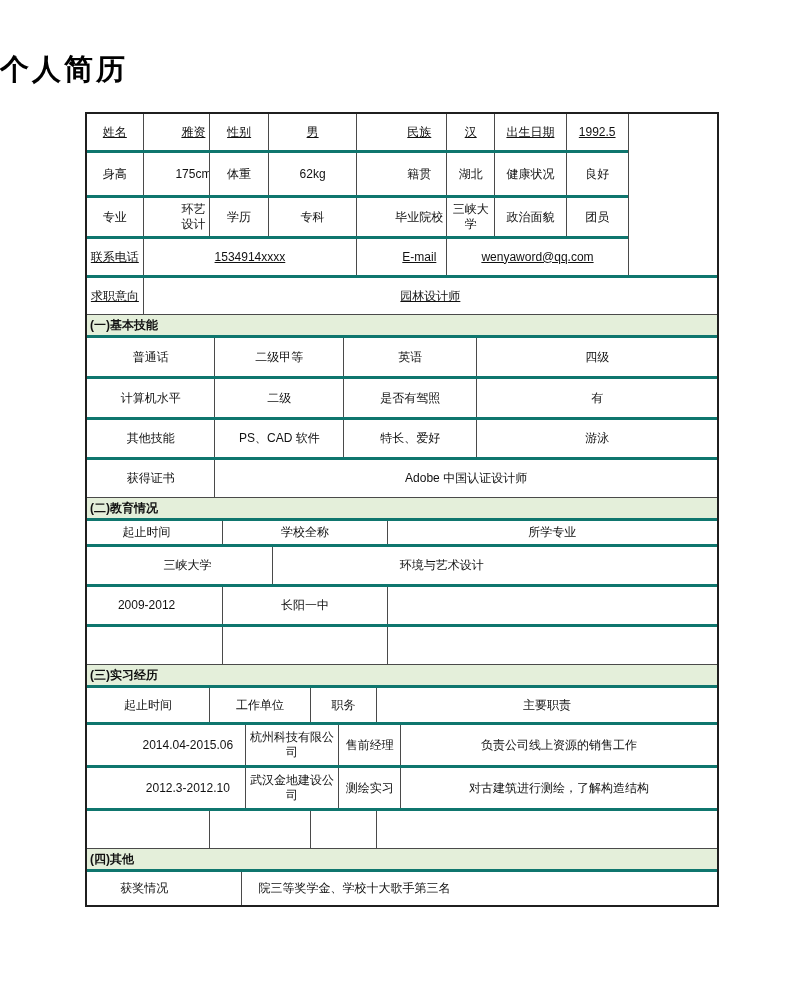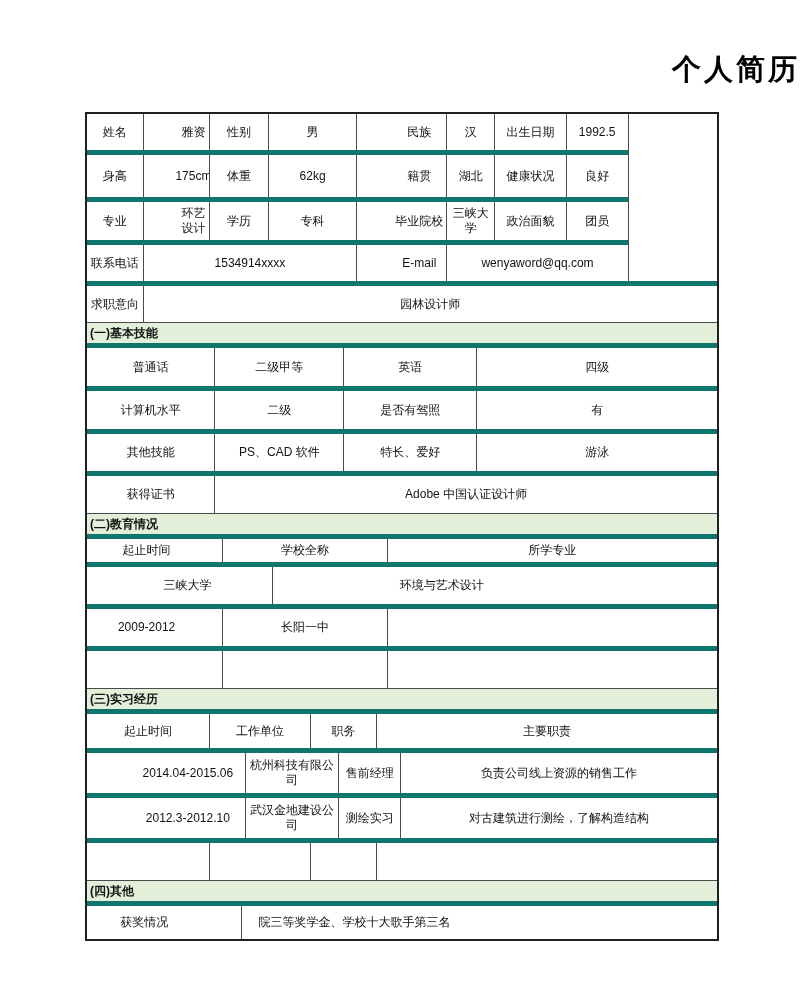--- a/index.html
+++ b/index.html
@@ -3,41 +3,41 @@
 <meta charset="utf-8">
 <style>
   html,body{margin:0;padding:0;background:#ffffff;}
   body{
     width:800px;height:988px;position:relative;
     font-family:"Liberation Sans","DejaVu Sans",sans-serif;
     color:#111;
   }
   .title{
     position:absolute;top:50px;left:0;width:800px;
-    text-align:right;font-family:"Liberation Serif","DejaVu Serif",serif;
+    text-align:left;font-family:"Liberation Serif","DejaVu Serif",serif;
     font-size:29px;font-weight:bold;letter-spacing:3px;color:#000;margin:0;
   }
   .sheet{
     position:absolute;top:112px;left:85px;width:634px;
     border:2px solid #1f1f1f;box-sizing:border-box;
     font-size:12px;
   }
-  .row{display:flex;border-top:5px solid #0f766e;align-items:stretch;}
+  .row{display:flex;border-top:3px solid #0f766e;align-items:stretch;}
   .row.first{border-top:none;}
   .cell{
     display:flex;align-items:center;justify-content:center;
     text-align:center;box-sizing:border-box;border-left:1px solid #4a4a4a;
     padding:1px 2px;line-height:1.25;overflow:hidden;
   }
   .cell:first-child{border-left:none;}
   .cell.left{justify-content:flex-start;text-align:left;padding-left:16px;}
   .top-block{display:flex;}
   .top-left{flex:1 1 auto;width:85.8%;}
   .photo-cell{width:14.2%;border-left:1px solid #4a4a4a;box-sizing:border-box;}
-  .h36{height:36px;} .h42{height:42px;} .h38{height:38px;} .h37{height:37px;}
+  .h36{height:36px;text-decoration:underline;} .h42{height:42px;} .h38{height:38px;} .h37{height:37px;}
   .h33{height:33px;gap:40px;} .h34{height:34px;} .h40{height:40px;padding-left:44px;} .h23{height:23px;}
   .h82{height:82px;}
   .sec-head{
     border-top:1px solid #4a4a4a;height:20px;display:flex;align-items:center;
     background:var(--sec-bg,#e4efda);font-weight:bold;font-size:12px;
     padding-left:3px;
   }
   
   .tc1{width:10.3%;} .tc2{width:12.3%;padding-left:36px;} .tc3{width:10.9%;} .tc4{width:16.3%;}
   .tc5{width:16.7%;padding-left:37px;} .tc6{width:8.8%;}  .tc7{width:13.3%;} .tc8{width:11.4%;}

